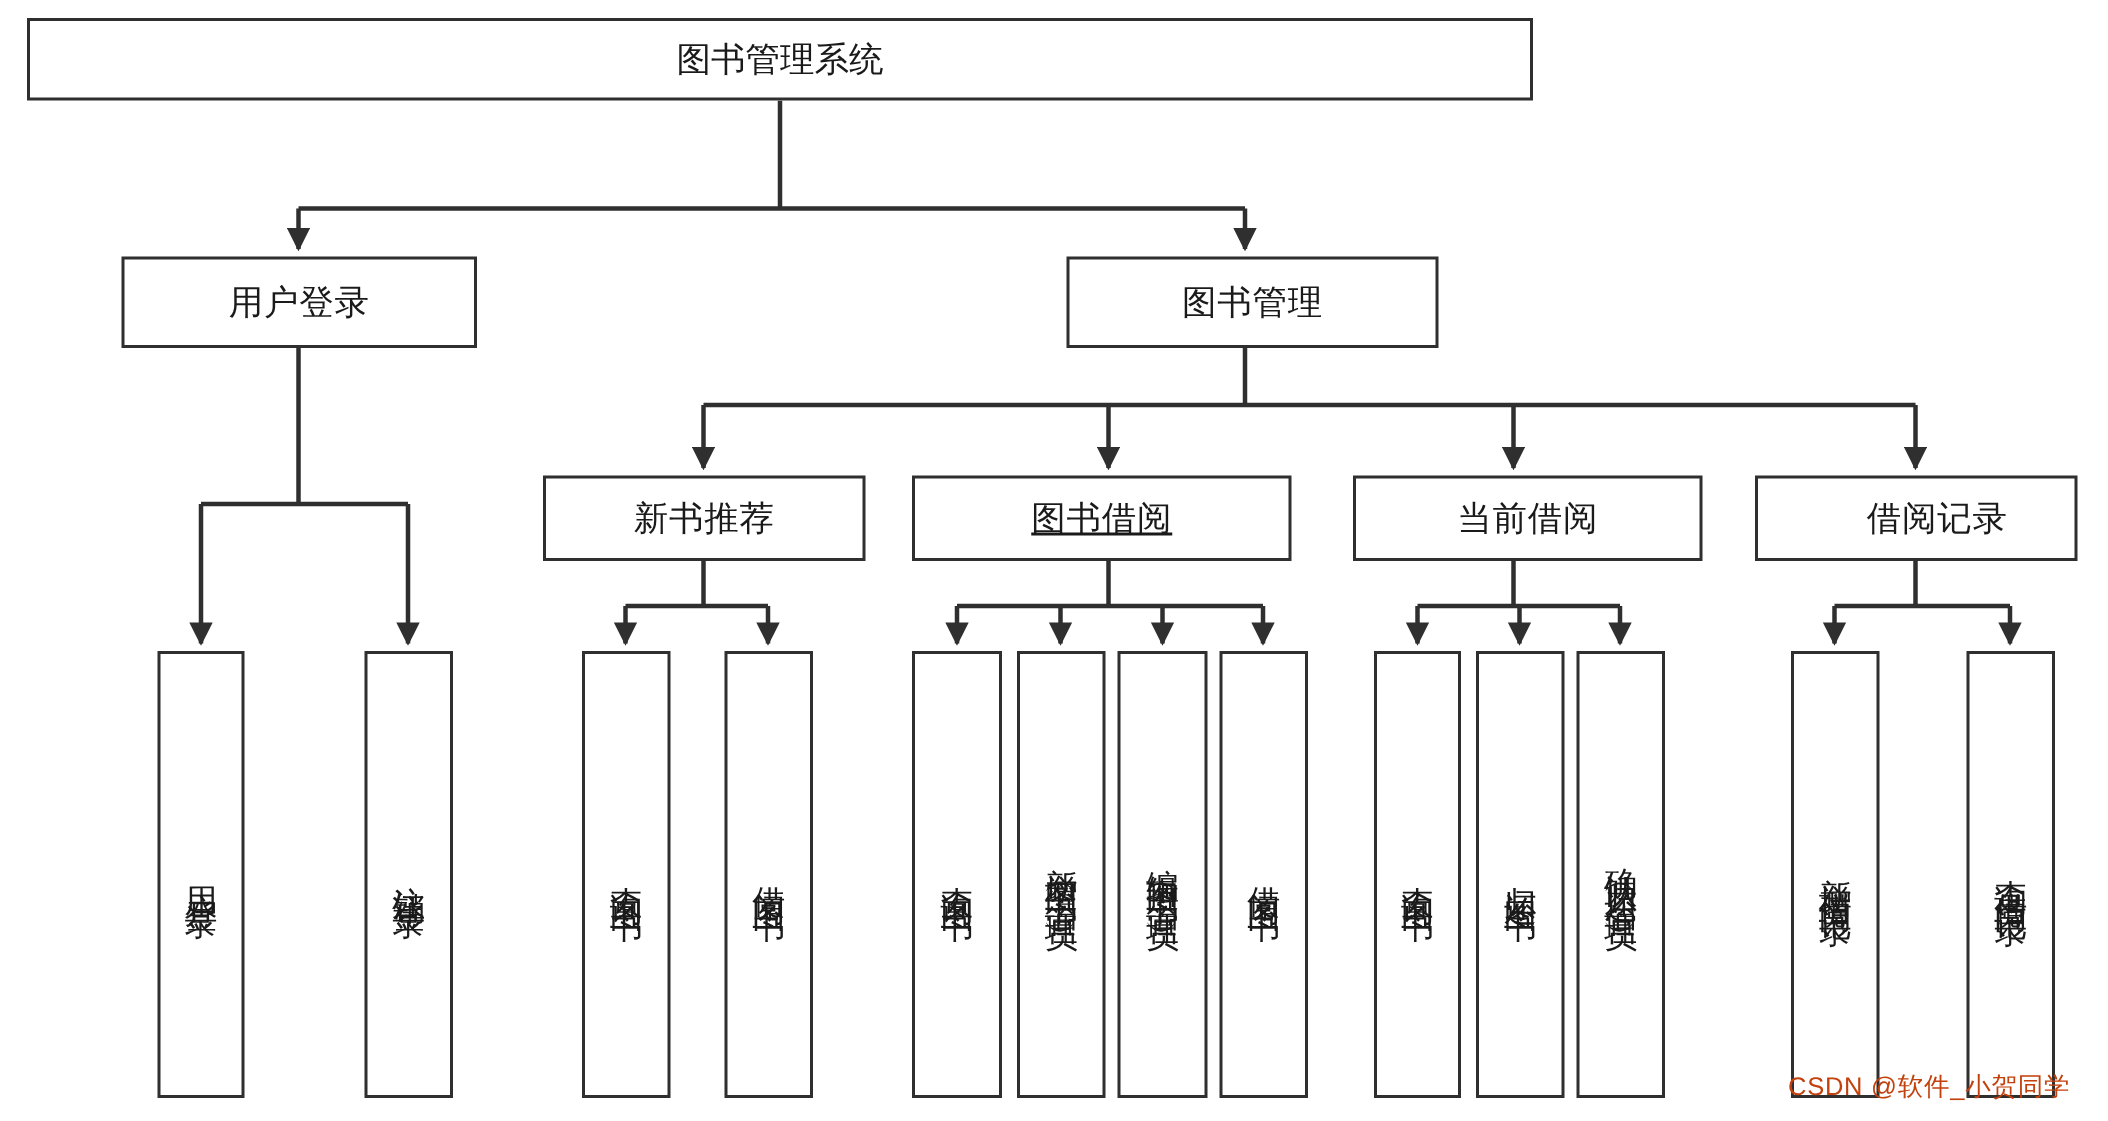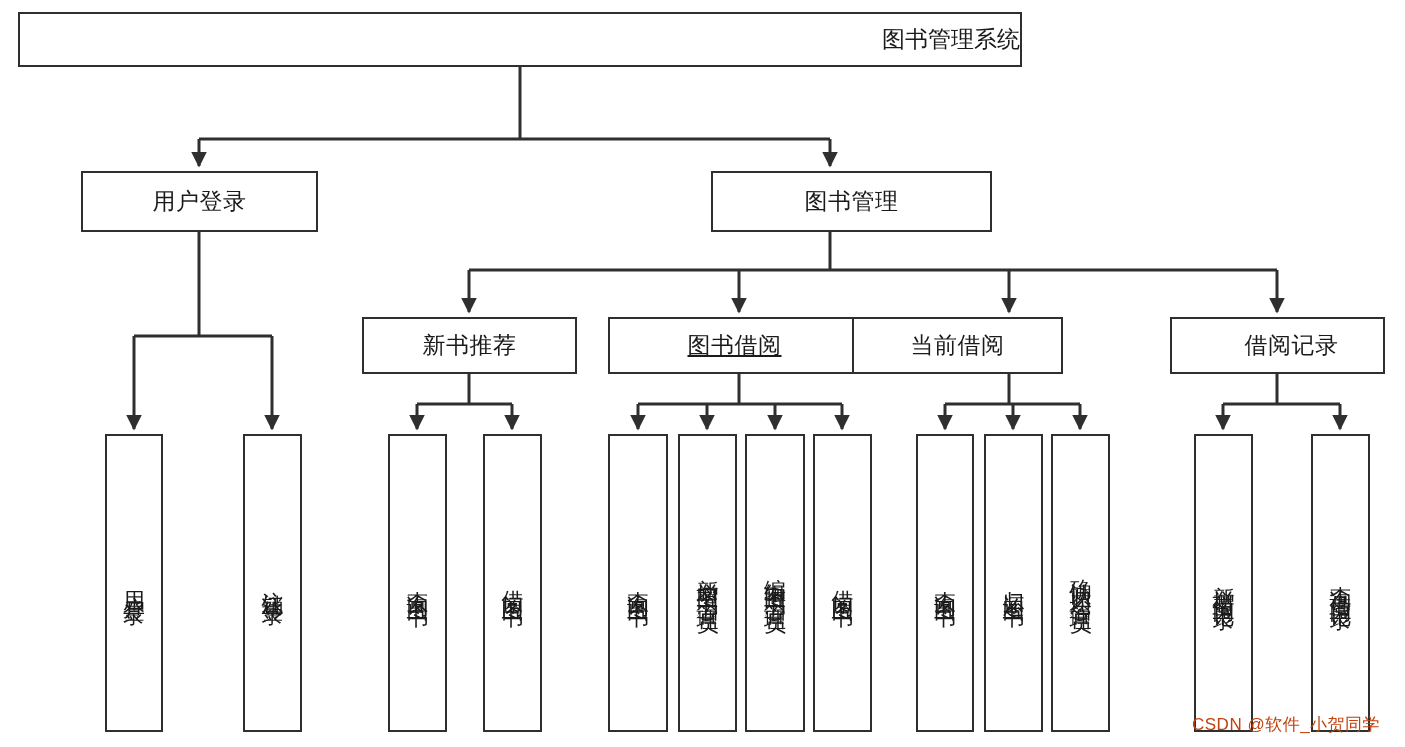--- a/index.html
+++ b/index.html
@@ -116,38 +116,38 @@
       <path d="M 1013 404 L 1013 429" marker-end="url(#arrow)"></path>
       <path d="M 1080 404 L 1080 429" marker-end="url(#arrow)"></path>
 
       <path d="M 1277 374 L 1277 404"></path>
       <path d="M 1223 404 L 1340 404"></path>
       <path d="M 1223 404 L 1223 429" marker-end="url(#arrow)"></path>
       <path d="M 1340 404 L 1340 429" marker-end="url(#arrow)"></path>
     </g>
   </svg>
 
-  <div class="node root" style="left:18px; top:12px; width:1004px; height:55px;justify-content:flex-end;">
+  <div class="node root" style="left:18px; top:12px; width:1004px; height:55px;">
     <span>图书管理系统</span>
   </div>
 
   <div class="node h" style="left:81px; top:171px; width:237px; height:61px;">
     <span>用户登录</span>
   </div>
-  <div class="node h" style="left:711px; top:171px; width:281px; height:61px;">
+  <div class="node h" style="left:711px; top:171px; width:248px; height:61px;">
     <span>图书管理</span>
   </div>
 
   <div class="node h" style="left:362px; top:317px; width:215px; height:57px;">
     <span>新书推荐</span>
   </div>
   <div class="node h" style="left:608px; top:317px; width:253px; height:57px;text-decoration:underline;">
     <span>图书借阅</span>
   </div>
-  <div class="node h" style="left:852px; top:317px; width:211px; height:57px;">
+  <div class="node h" style="left:902px; top:317px; width:233px; height:57px;">
     <span>当前借阅</span>
   </div>
   <div class="node h" style="left:1170px; top:317px; width:215px; height:57px;padding-left:28px;">
     <span>借阅记录</span>
   </div>
 
   <div class="node v" style="left:105px; top:434px; width:58px; height:298px;">
     <span class="vlabel">用户登录</span>
   </div>
   <div class="node v" style="left:243px; top:434px; width:59px; height:298px;">

